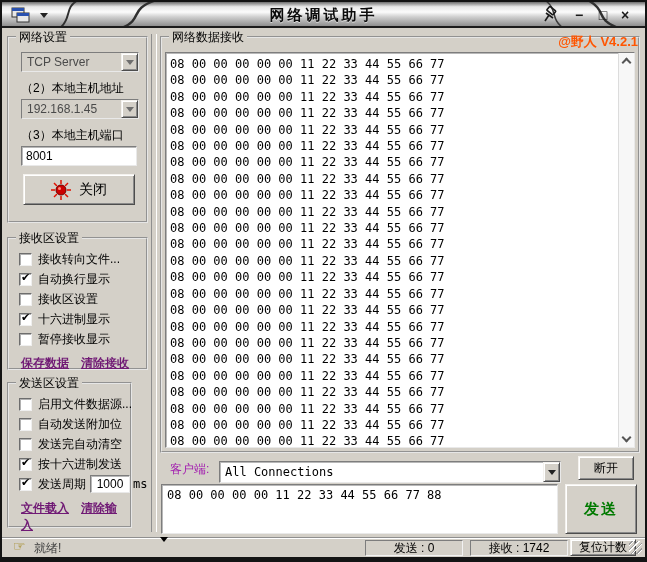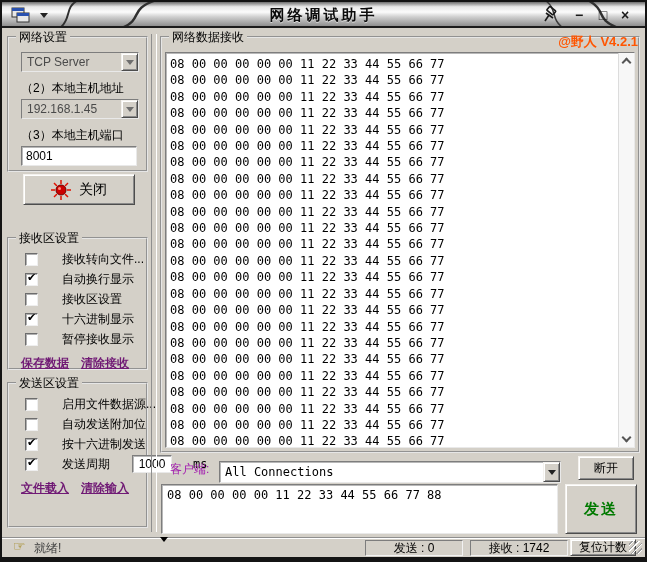--- a/index.html
+++ b/index.html
@@ -33,22 +33,22 @@
     box-shadow:inset 1px 1px 0 #fff, inset -1px -1px 0 #8a8a8a;}
   
   .combo{display:flex;height:20px;margin-left:12px;width:118px;}
   .combo .txt{flex:1;font-size:12px;line-height:18px;padding-left:5px;overflow:hidden;white-space:nowrap;}
   .combo.disabled .txt{background:#d4d0c8;color:#4a4a4a;}
   .combo-btn{width:17px;display:flex;align-items:center;justify-content:center;}
   .tri-down{width:0;height:0;border-left:4px solid transparent;border-right:4px solid transparent;
     border-top:5px solid #222;}
   .combo.disabled .tri-down{border-top-color:#6e6e6e;}
   
-  .cbrow{display:flex;align-items:center;height:20px;margin:0 0 0 16px;font-size:12px;color:#000;
-    white-space:nowrap;gap:18px;}
+  .cbrow{display:flex;align-items:center;height:20px;margin:0 0 0 10px;font-size:12px;color:#000;
+    white-space:nowrap;}
   .cb{width:13px;height:13px;margin-right:6px;background:#fff;border:1px solid;flex:0 0 13px;
     border-color:#6d6d6d #efefef #efefef #6d6d6d;box-shadow:inset 1px 1px 0 #b0b0b0;position:relative;}
   .cbrow[data-checked="true"] .cb::before{content:"✔";position:absolute;left:1px;top:-3px;
     font-size:11px;font-weight:bold;color:#000;}
   .linkrow{margin:6px 0 0 12px;font-size:12px;font-weight:bold;}
   .linkrow a{color:#701a75;text-decoration:underline;margin-right:12px;cursor:pointer;}
   
   .version{position:absolute;right:9px;top:33px;font-size:13px;font-weight:bold;color:#ff5500;z-index:5;}
   .rx-area{position:absolute;left:3px;top:14px;right:3px;bottom:3px;overflow:hidden;padding:3px 4px 0 4px;}
   .hex-line{font-family:"DejaVu Sans Mono","Liberation Mono",monospace;font-size:12px;
@@ -101,21 +101,21 @@
     <svg class="pin-icon" width="18" height="18">
       <rect x="6" y="2" width="8" height="5" rx="1" fill="none" stroke="#1a1a1a" stroke-width="1.6" transform="rotate(40 10 5)"></rect>
       <line x1="8" y1="9" x2="4" y2="15" stroke="#1a1a1a" stroke-width="1.6"></line>
       <line x1="5" y1="7" x2="12" y2="12" stroke="#1a1a1a" stroke-width="1.6"></line>
     </svg>
     <div class="tb-btn btn-min">−</div>
     <div class="tb-btn btn-max">□</div>
     <div class="tb-btn btn-close">×</div>
   </div>
 
-  <div class="group" style="left:7px;top:36px;width:141px;height:136px;">
+  <div class="group" style="left:7px;top:36px;width:141px;height:187px;">
     <span class="group-title">网络设置</span>
     <div style="height:14px;"></div>
     <div class="combo disabled sunken">
       <span class="txt">TCP Server</span>
       <span class="combo-btn raised">
           <span class="tri-down"></span>
         </span>
     </div>
     <div style="height:8px;"></div>
     <div class="fld-label">（2）本地主机地址</div>
@@ -168,30 +168,34 @@
     </div>
     <div class="cbrow" data-checked="false">
       <span class="cb"></span>
       <span>暂停接收显示</span>
     </div>
     <div class="linkrow">
       <a>保存数据</a><a>清除接收</a>
     </div>
   </div>
 
-  <div class="group" style="left:7px;top:382px;width:141px;height:146px;">
+  <div class="group" style="left:7px;top:382px;width:125px;height:146px;">
     <span class="group-title">发送区设置</span>
     <div style="height:10px;"></div>
     <div class="cbrow" data-checked="false">
       <span class="cb"></span>
       <span>启用文件数据源...</span>
     </div>
     <div class="cbrow" data-checked="false">
       <span class="cb"></span>
       <span>自动发送附加位</span>
+    </div>
+    <div class="cbrow" data-checked="false">
+      <span class="cb"></span>
+      <span>发送完自动清空</span>
     </div>
     <div class="cbrow" data-checked="true">
       <span class="cb"></span>
       <span>按十六进制发送</span>
     </div>
     <div class="cbrow" data-checked="true">
       <span class="cb"></span>
       <span>发送周期</span>
       <input class="sunken" style="width: 40px; height: 18px; margin-left: 4px; font-size: 12px; text-align: center;" value="1000">
       <span style="margin-left:3px;" class="mono">ms</span>

